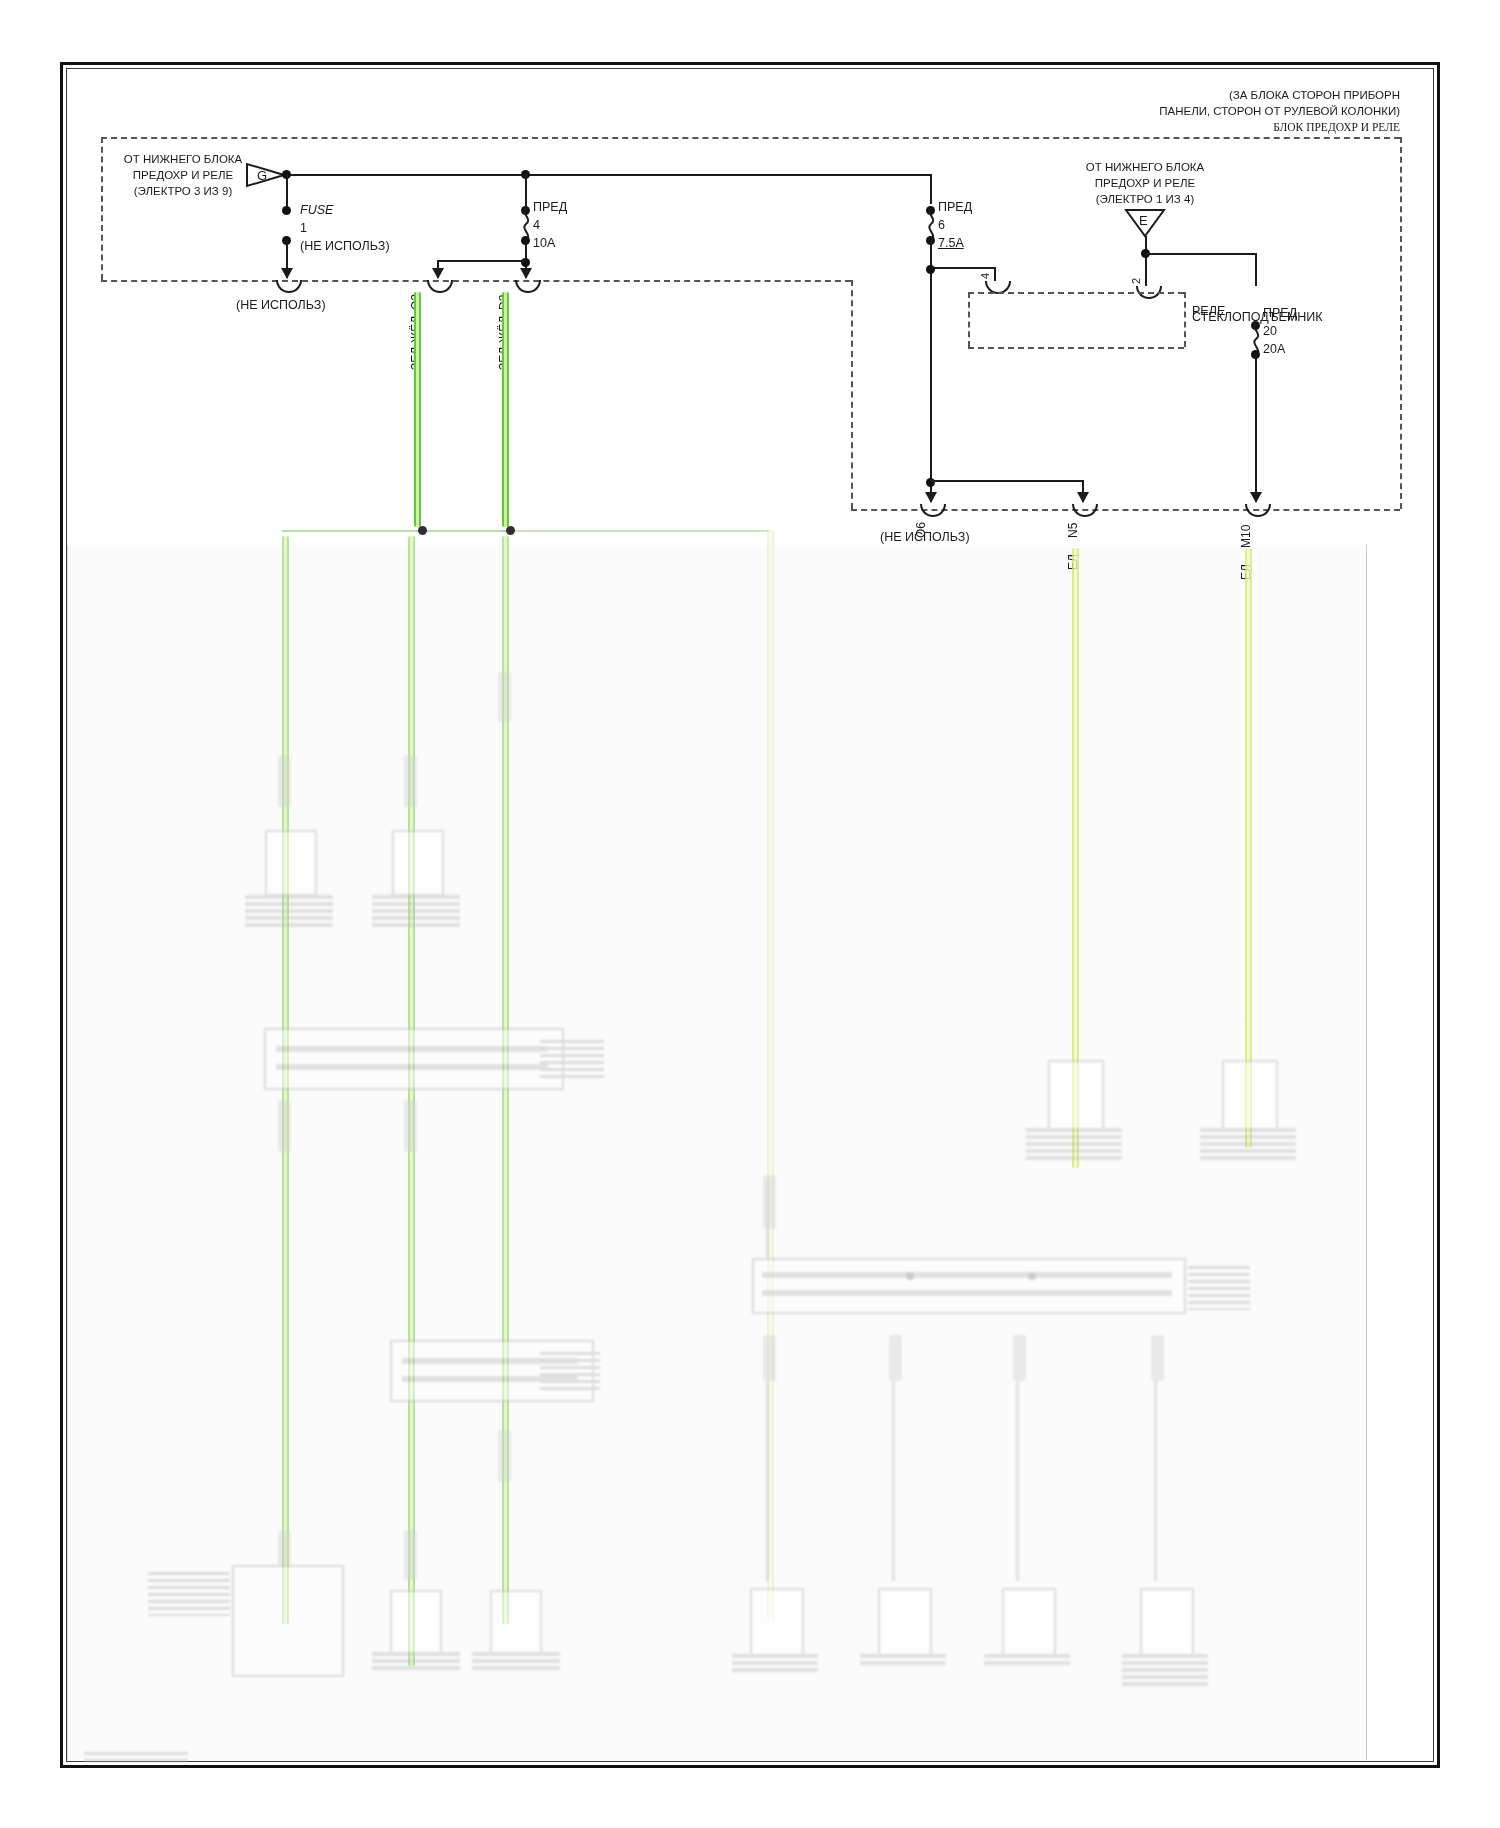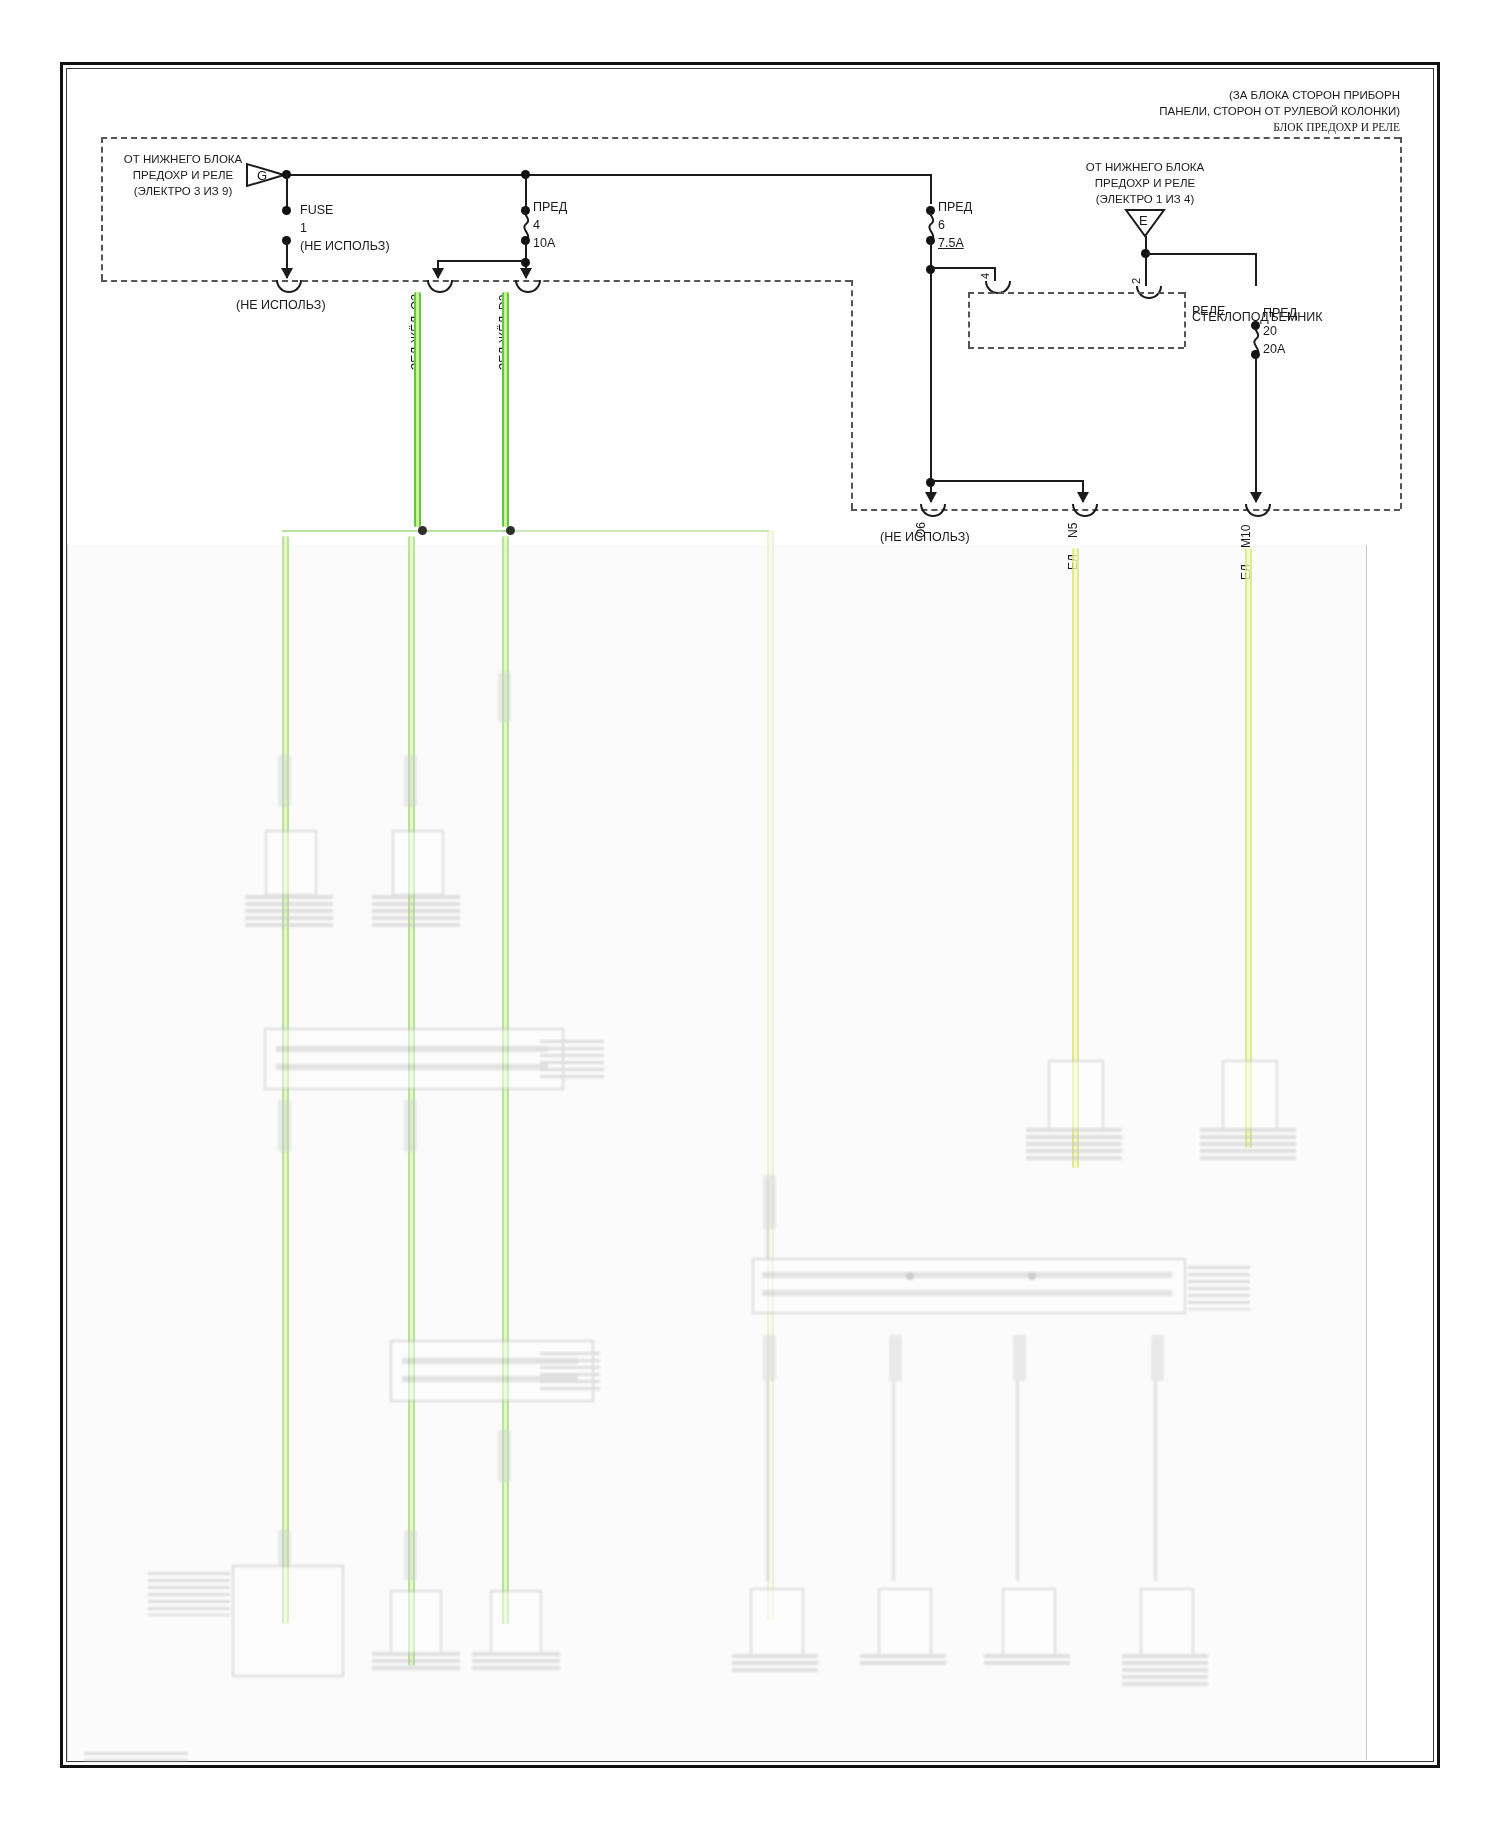--- a/index.html
+++ b/index.html
@@ -103,21 +103,21 @@
   <div class="dot" style="left:521px;top:170px;"></div>
   <div class="vline" style="left:930px;top:174px;height:30px;"></div>
 
   <div class="vline" style="left:286px;top:174px;height:36px;"></div>
   <div class="dot" style="left:282px;top:206px;"></div>
   <div class="dot" style="left:282px;top:236px;"></div>
   <div class="vline" style="left:286px;top:240px;height:38px;"></div>
   <div class="arrow-d" style="left:281px;top:268px;"></div>
   <div class="cup" style="left:276px;top:280px;"></div>
 
-  <div class="txt t12" style="left:300px;top:203px;">FUSE</div>
+  <div class="txt t12" style="left:300px;top:203px;font-style:italic;">FUSE</div>
   <div class="txt t12" style="left:300px;top:221px;">1</div>
   <div class="txt t12" style="left:300px;top:239px;">(НЕ ИСПОЛЬЗ)</div>
   <div class="txt t12" style="left:236px;top:298px;">(НЕ ИСПОЛЬЗ)</div>
 
   <div class="dot" style="left:521px;top:206px;"></div>
   <div class="vline" style="left:525px;top:174px;height:36px;"></div>
   <div class="fuse" style="left:519px;top:208px;">
     <svg width="16" height="32" viewBox="0 0 16 32">
       <path d="M7 0 C1 5, 14 11, 7 16 C1 21, 14 27, 7 32" fill="none" stroke="#1b1b1b" stroke-width="2"></path>
     </svg>

